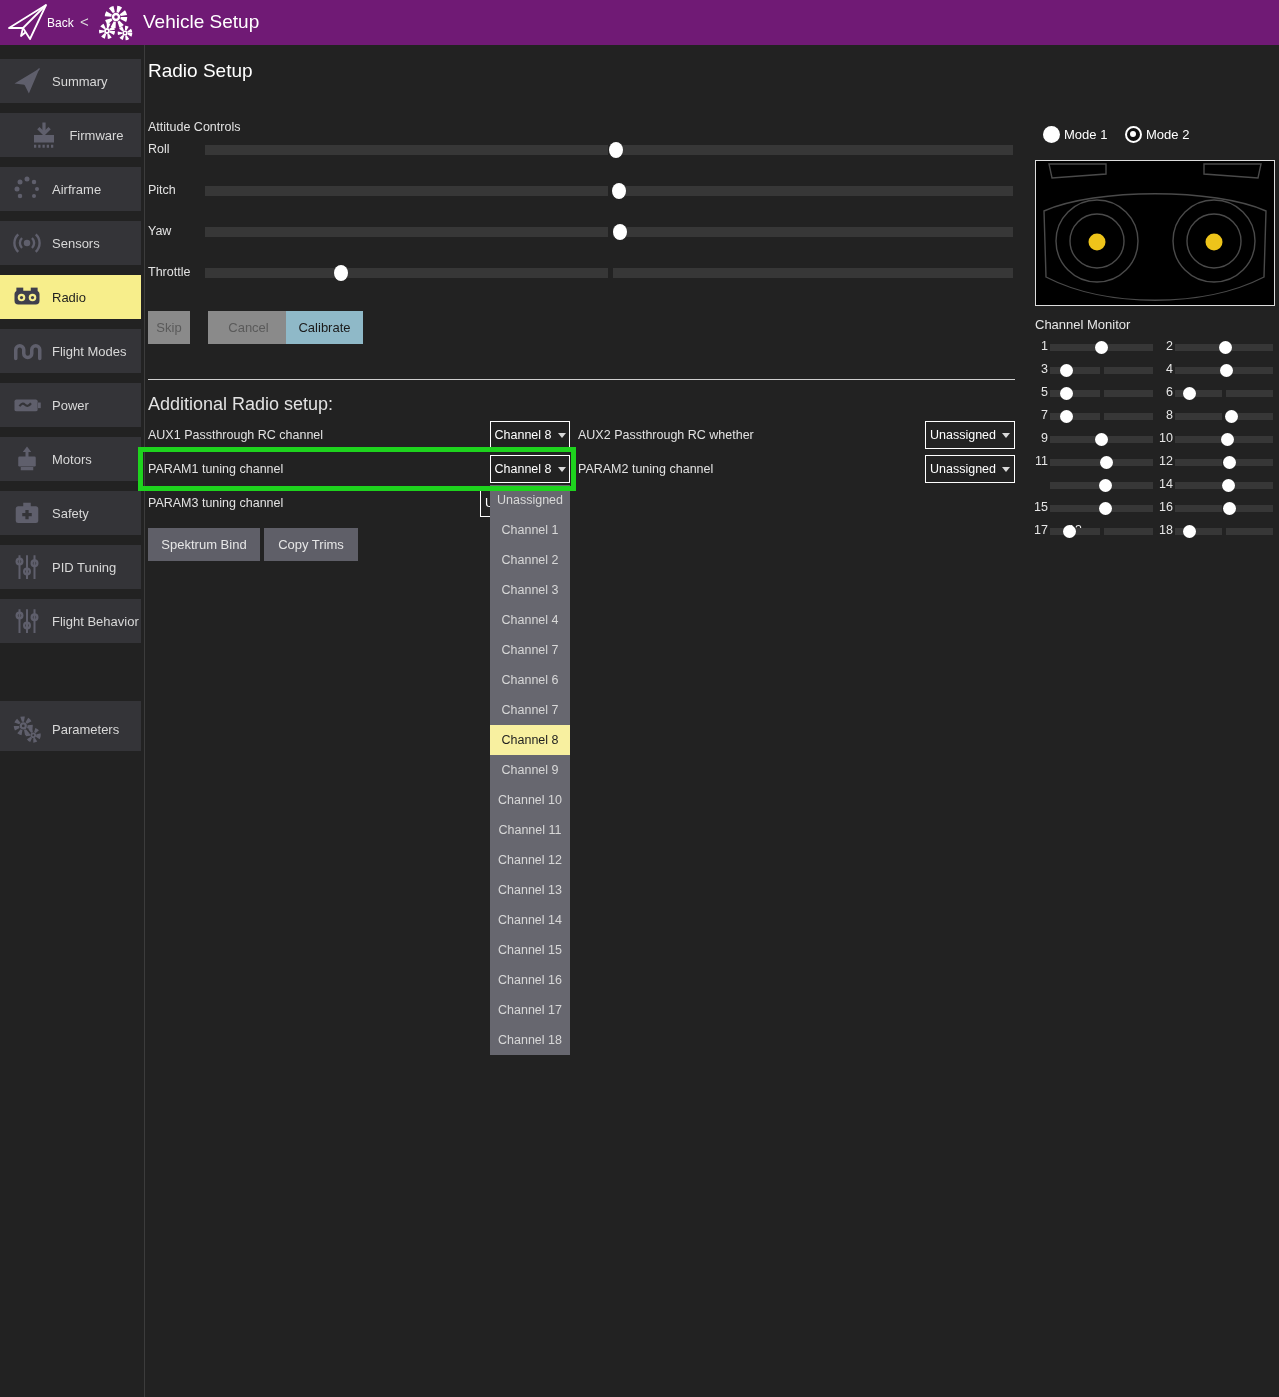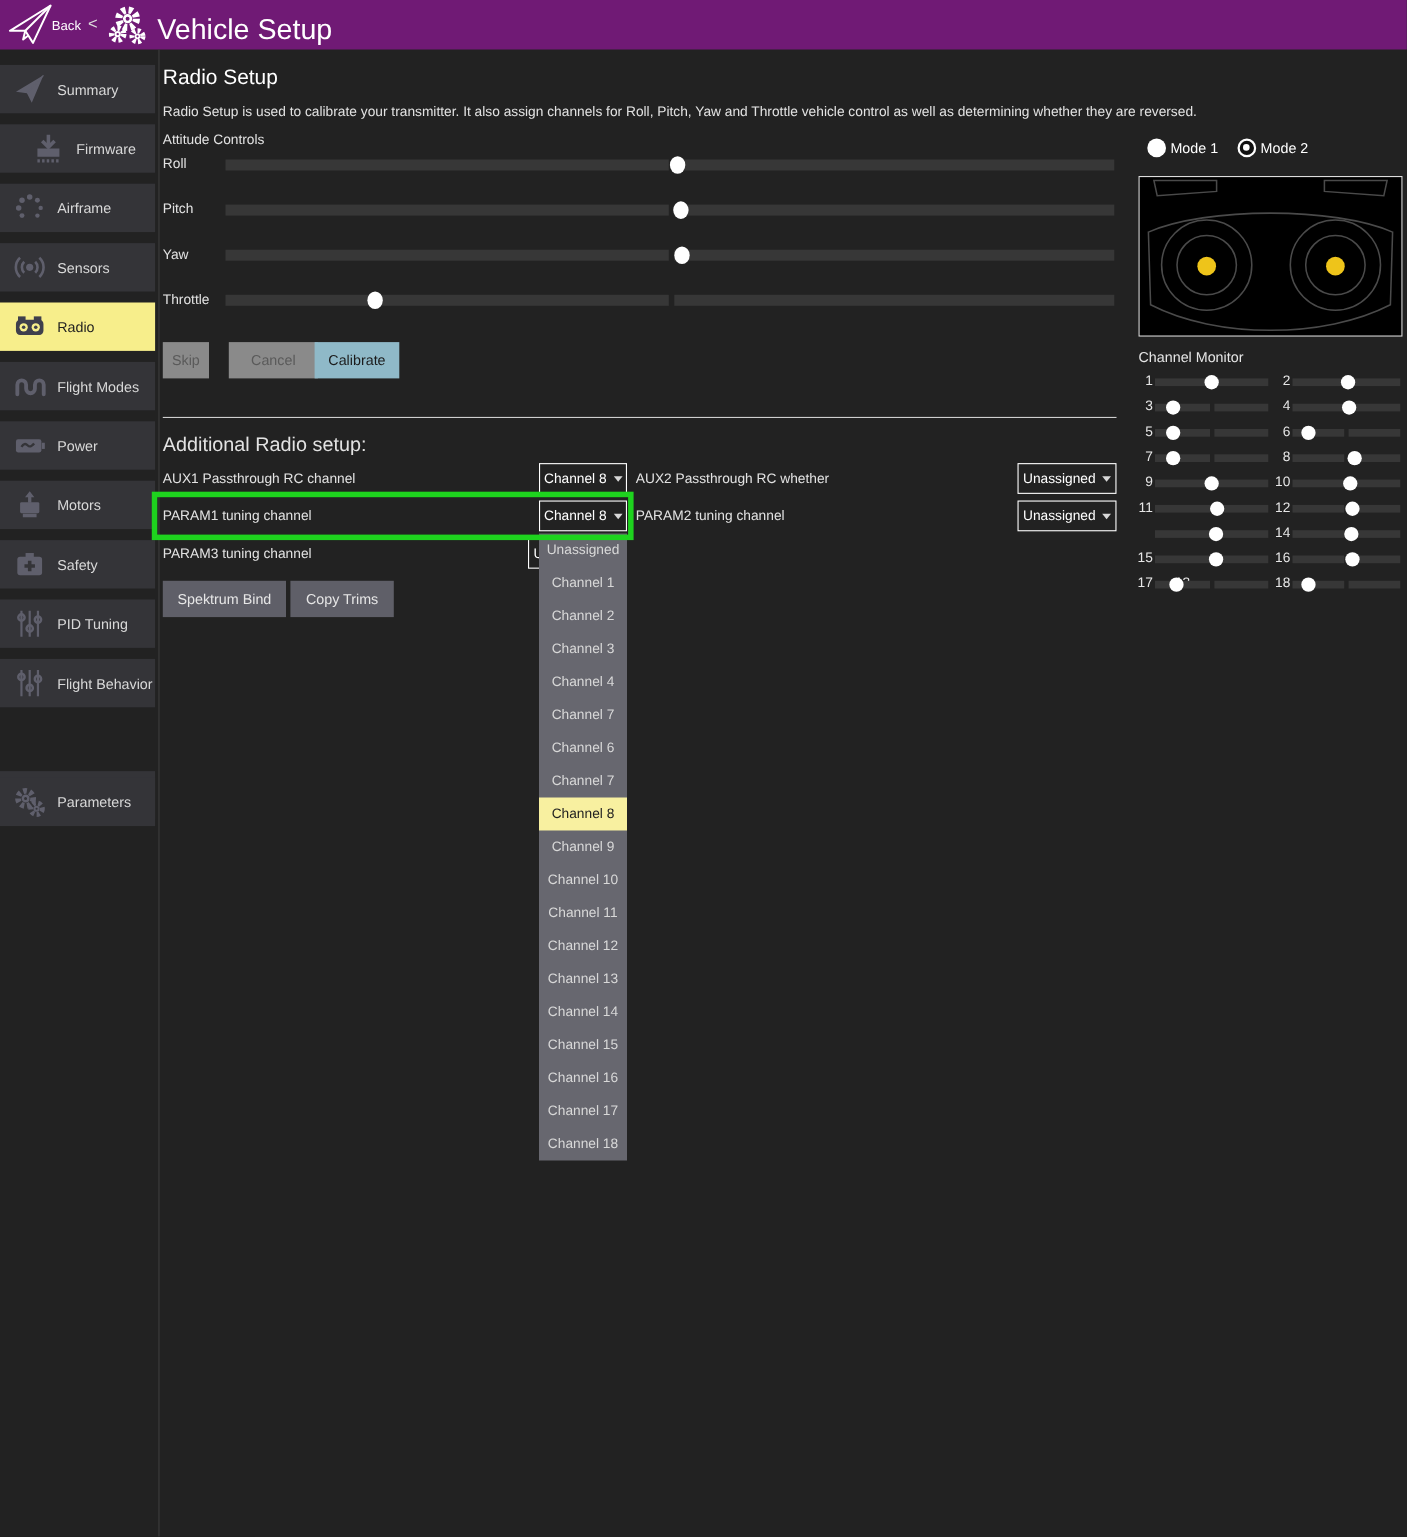--- a/index.html
+++ b/index.html
@@ -15,21 +15,21 @@
   html,body{width:1279px;height:1397px;background:#222;overflow:hidden;
     font-family:"Liberation Sans","DejaVu Sans",sans-serif;color:#e6e6e6;}
   .page{position:relative;width:1279px;height:1397px;}
 
   
   .topbar{position:absolute;left:0;top:0;width:1279px;height:45px;background:#701a75;}
   .logo{position:absolute;left:6px;top:2px;width:44px;height:41px;color:#fff;}
   .back-label{position:absolute;left:47px;top:16px;font-size:12px;color:#fff;}
   .tb-chevron{position:absolute;left:80px;top:13px;font-size:15px;color:#ddd;}
   .tb-gears{position:absolute;left:96px;top:3px;width:44px;height:41px;color:#fff;}
-  .tb-title{position:absolute;left:143px;top:11px;font-size:26px;color:#fff;}
+  .tb-title{position:absolute;left:143px;top:11px;font-size:19px;color:#fff;}
 
   
   .sidebar{position:absolute;left:0;top:45px;width:145px;height:1352px;}
   .side-divider{position:absolute;left:144px;top:45px;width:1px;height:1352px;background:#3c3c3c;}
   .sb-item{position:absolute;left:0;width:141px;height:44px;background:var(--itembg);
     display:flex;align-items:center;color:#5f5f6c;cursor:pointer;}
   .sb-item.selected{background:var(--selected_yellow);color:#3f3f4c;}
   .sb-icon{width:30px;height:30px;margin-left:12px;flex:0 0 30px;}
   .sb-icon svg{width:100%;height:100%;}
   .sb-label{margin-left:10px;font-size:13px;color:#d8d8d8;white-space:nowrap;}
@@ -232,21 +232,20 @@
             <circle cx="9" cy="9.5" r="2" stroke-width="1.8"></circle>
             <circle cx="17" cy="17" r="4.2" stroke-width="3.6" stroke-dasharray="2.3 1.8"></circle>
             <circle cx="17" cy="17" r="1.5" stroke-width="1.5"></circle>
           </svg></span>
         <span class="sb-label">Parameters</span>
       </div>
     </div>
   <div class="side-divider"></div>
 
   <div class="rs-title">Radio Setup</div>
-  <div class="rs-desc">Radio Setup is used to calibrate your transmitter. It also assign channels for Roll, Pitch, Yaw and Throttle vehicle control as well as determining whether they are reversed.</div>
   <div class="att-label">Attitude Controls</div>
   <div id="attitude-sliders">
       <span class="att-row-label" style="left:148px;top:141.5px;">Roll</span>
       <div class="seg" style="left:205px;top:144.5px;width:403px;"></div>
       <div class="seg" style="left:613px;top:144.5px;width:400px;"></div>
       <div class="handle" style="left:609.2719999999999px;top:141.5px;"></div>
       <span class="att-row-label" style="left:148px;top:182.5px;">Pitch</span>
       <div class="seg" style="left:205px;top:185.5px;width:403px;"></div>
       <div class="seg" style="left:613px;top:185.5px;width:400px;"></div>
       <div class="handle" style="left:611.6960000000001px;top:182.5px;"></div>

